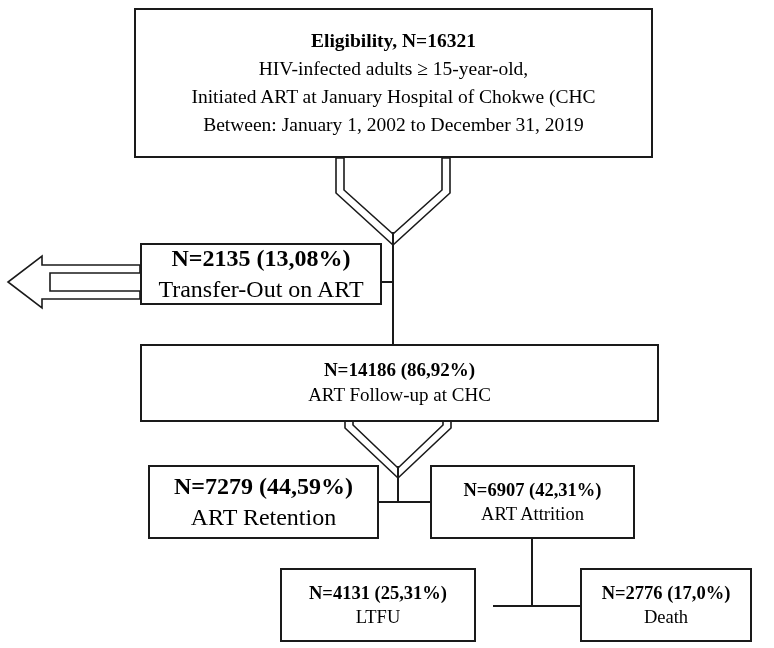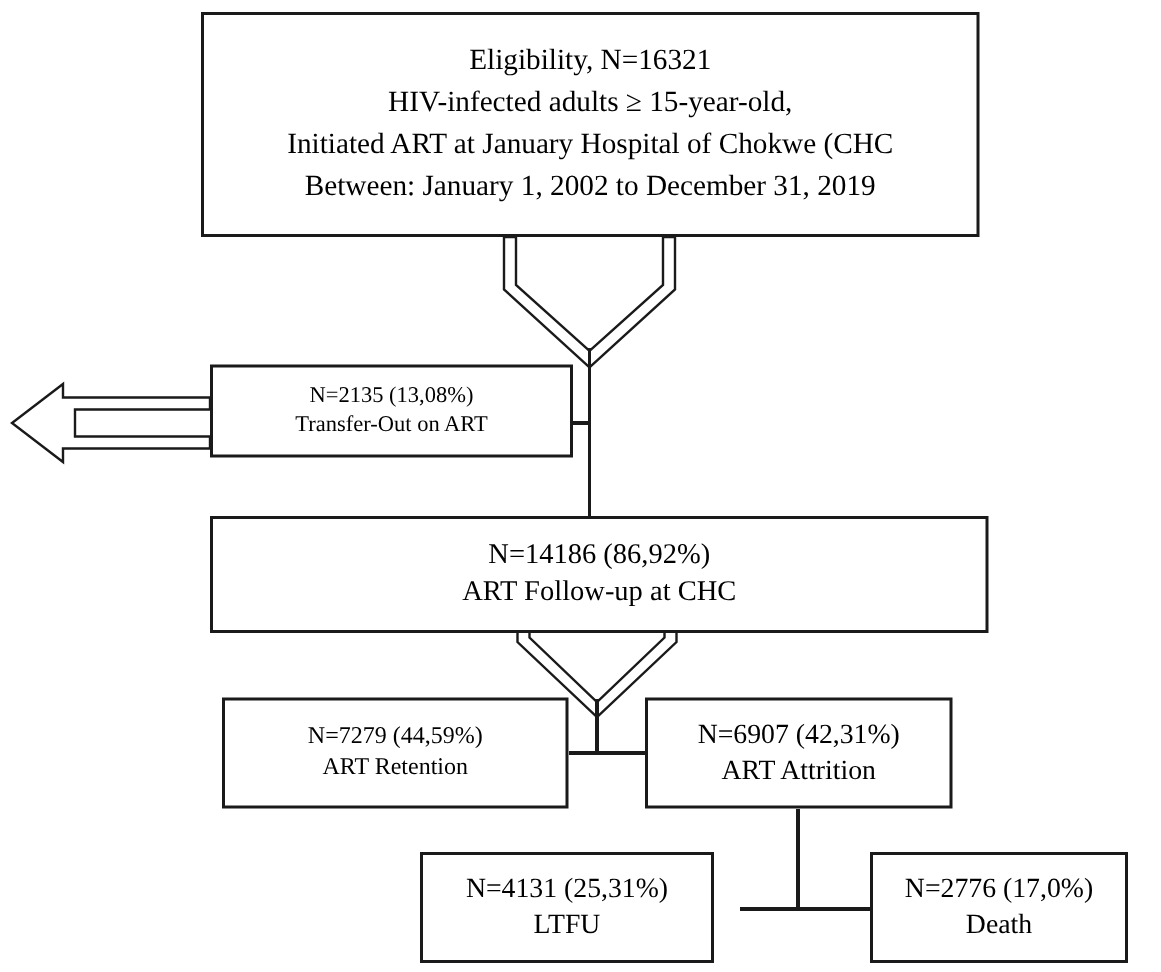--- a/index.html
+++ b/index.html
@@ -39,40 +39,40 @@
     text-align: center;
     z-index: 3;
   }
   .node .ln {
     display: block;
     width: 100%;
     line-height: 1.30;
     white-space: nowrap;
   }
   .node .ln.bold {
-    font-weight: normal;
+    font-weight: bold;
   }
   
   #node-eligibility {
     left: 134px; top: 8px; width: 519px; height: 150px;
     font-size: 19.5px;
     justify-content: center;
   }
   #node-eligibility .ln { line-height: 1.43; }
   #node-transfer-out {
     left: 140px; top: 243px; width: 242px; height: 62px;
-    font-size: 15px;
+    font-size: 24px;
   }
   #node-followup {
     left: 140px; top: 344px; width: 519px; height: 78px;
     font-size: 19px;
   }
   #node-retention {
     left: 148px; top: 465px; width: 231px; height: 74px;
-    font-size: 16px;
+    font-size: 24px;
     align-items: center;
   }
   #node-attrition {
     left: 430px; top: 465px; width: 205px; height: 74px;
     font-size: 18.5px;
   }
   #node-ltfu {
     left: 280px; top: 568px; width: 196px; height: 74px;
     font-size: 18.5px;
   }

